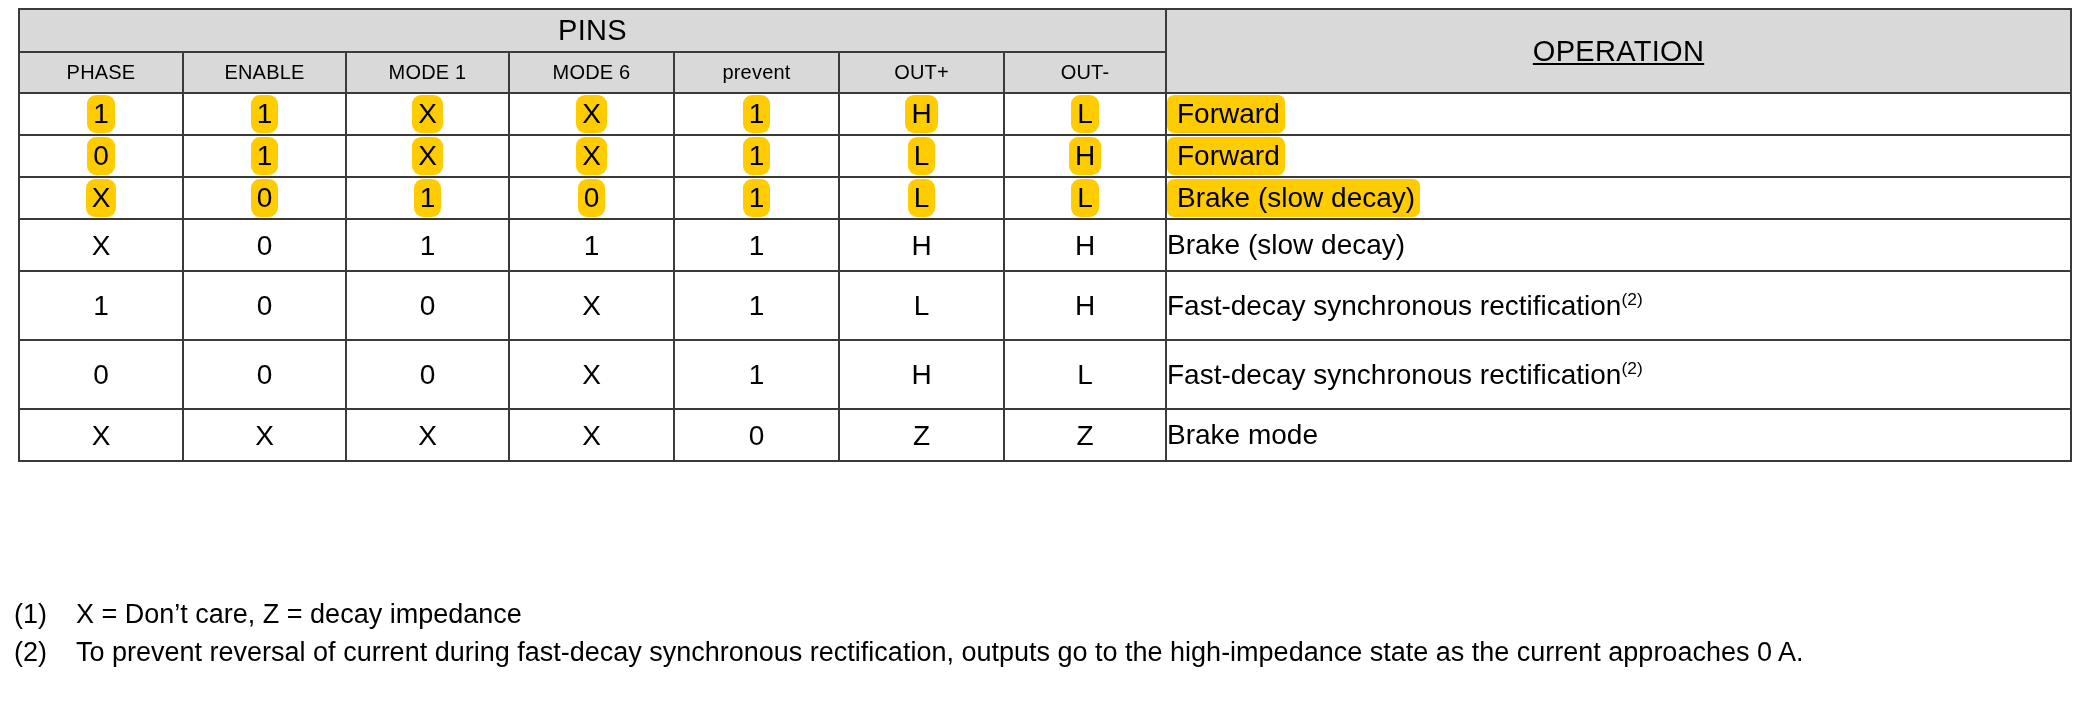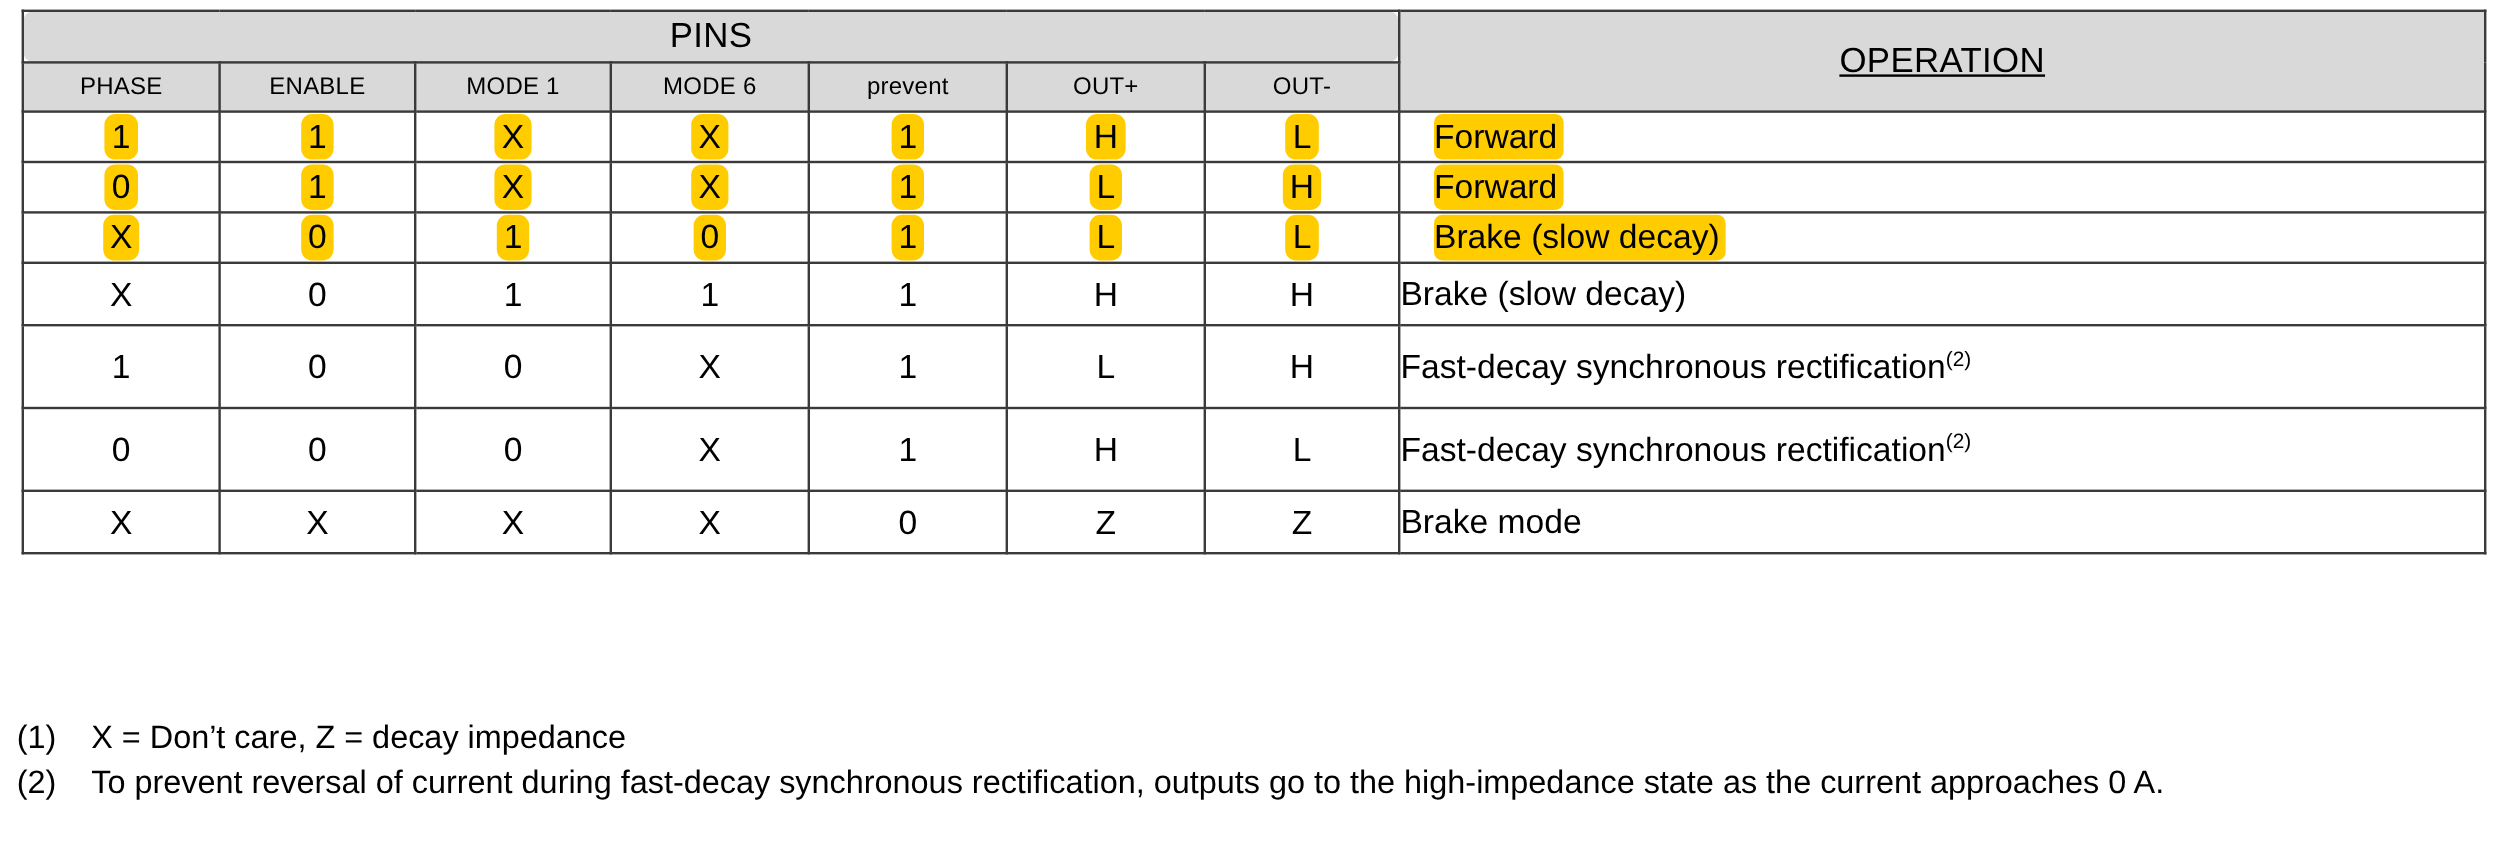--- a/index.html
+++ b/index.html
@@ -42,21 +42,20 @@
 
   
   .hdr-group {
     background: #d9d9d9;
     height: 41px;
     text-align: center;
     vertical-align: middle;
     font-size: 29px;
     font-weight: bold;
     letter-spacing: 0.3px;
-    border-radius: 10px;
   }
   .hdr-operation {
     background: #d9d9d9;
     text-align: center;
     vertical-align: middle;
     font-size: 29px;
     font-weight: bold;
     letter-spacing: 0.3px;
     text-decoration: underline;
   }
@@ -91,22 +90,21 @@
 
   
   .hl {
     background: #ffcc00;
     border-radius: 9px;
     padding: 1px 6px 2px 6px;
     display: inline-block;
   }
   .cell-op .hl {
     border-radius: 7px;
-    padding: 1px 5px 2px 0;
-    margin-left: 28px;
+    padding: 1px 5px 2px 10px;
   }
 
   sup {
     font-size: 0.62em;
     vertical-align: super;
     line-height: 0;
   }
 
   
   .footnotes {

